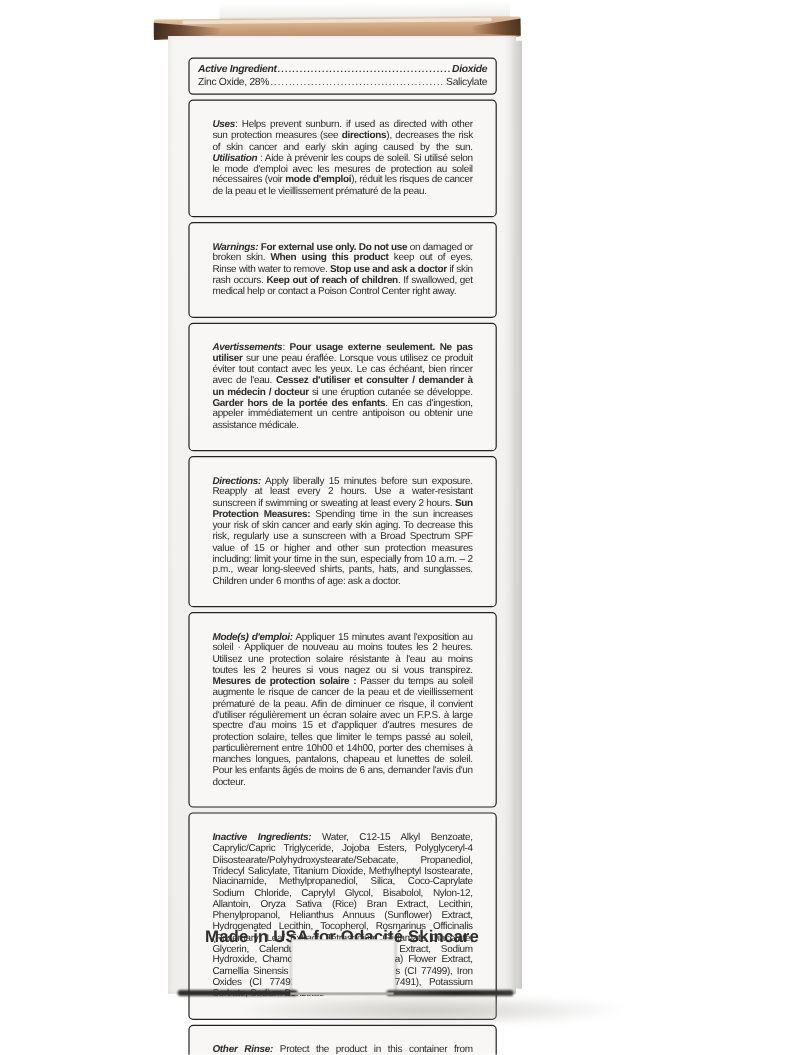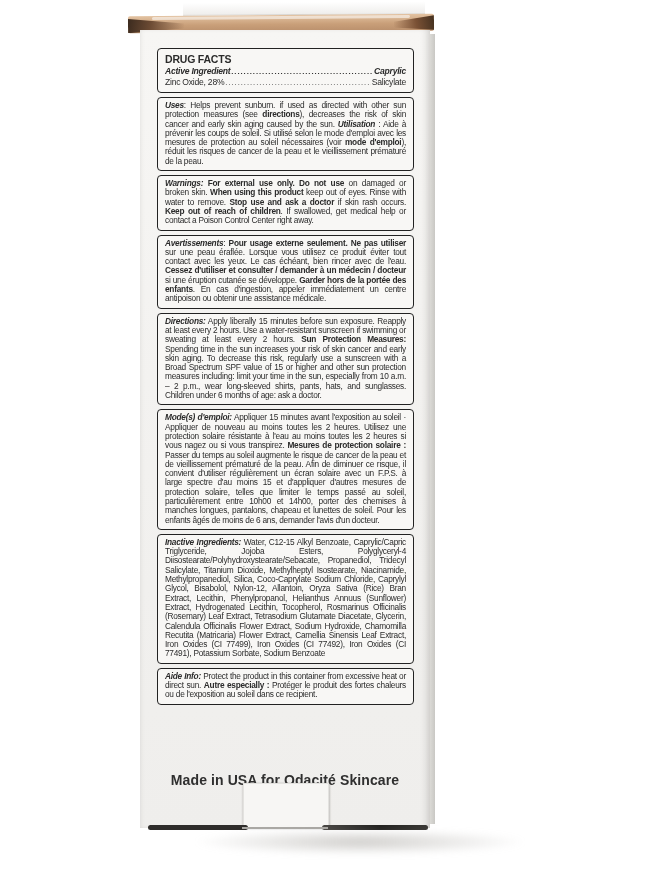--- a/index.html
+++ b/index.html
@@ -28,21 +28,21 @@
   .box{position:absolute;left:140px;top:30px;width:290px;height:798px;
        background:linear-gradient(180deg,#f7f6f4,#f2f1ef 55%,#efeeec);
        box-shadow:inset -7px 0 9px -6px rgba(60,55,50,0.28), inset 3px 0 5px -3px rgba(60,55,50,0.12);}
   .box-side{position:absolute;left:430px;top:34px;width:5px;height:790px;
        background:linear-gradient(90deg,#dbdad6,#c9c8c4);}
 
   
   .label{position:absolute;left:17px;top:18px;width:257px;}
   .sec{border:1.5px solid #222222;border-radius:4px;background:#f8f7f5;
        padding:3px 7px 4px 7px;margin-bottom:4px;}
-  .txt{margin:0;font-size:8.3px;line-height:9.3px;letter-spacing:-0.25px;
+  .txt{margin:12px;font-size:8.3px;line-height:9.3px;letter-spacing:-0.25px;
        text-align:justify;color:#2b2b2b;}
   .txt .b{font-weight:bold;}
   .txt .i{font-style:italic;}
 
   .hdr-title{font-size:10.5px;font-weight:bold;letter-spacing:-0.2px;margin:1px 0 1px 0;}
   .hdr-row{display:flex;align-items:baseline;font-size:8.6px;line-height:10px;letter-spacing:-0.25px;}
   .hdr-row .leader{flex:1;overflow:hidden;white-space:nowrap;letter-spacing:1px;color:#2b2b2b;
                    font-size:7.5px;margin:0 1px;}
   .hdr-row.bold-it{font-weight:bold;font-style:italic;}
 
@@ -79,25 +79,24 @@
     <div class="sliver-left"></div>
     <div class="sliver-right"></div>
     <div class="shine"></div>
   </div>
 
   <div class="box">
 
     <div class="label">
 
       <div class="sec">
-        <div class="hdr-title">DRUG FACTS</div>
         <div class="hdr-row bold-it">
           <span>Active Ingredient</span>
           <span class="leader">................................................................................................................................................................</span>
-          <span>Caprylic</span>
+          <span>Dioxide</span>
         </div>
         <div class="hdr-row">
           <span>Zinc Oxide, 28%</span>
           <span class="leader">................................................................................................................................................................</span>
           <span>Salicylate</span>
         </div>
       </div>
 
       <div id="label-sections">
           <div class="sec">
@@ -112,21 +111,21 @@
           <div class="sec">
             <p class="txt"><span class="b i">Directions:</span><span> Apply liberally 15 minutes before sun exposure. Reapply at least every 2 hours. Use a water-resistant sunscreen if swimming or sweating at least every 2 hours. </span><span class="b">Sun Protection Measures:</span><span> Spending time in the sun increases your risk of skin cancer and early skin aging. To decrease this risk, regularly use a sunscreen with a Broad Spectrum SPF value of 15 or higher and other sun protection measures including: limit your time in the sun, especially from 10 a.m. – 2 p.m., wear long-sleeved shirts, pants, hats, and sunglasses. Children under 6 months of age: ask a doctor.</span></p>
           </div>
           <div class="sec">
             <p class="txt"><span class="b i">Mode(s) d'emploi:</span><span> Appliquer 15 minutes avant l'exposition au soleil · Appliquer de nouveau au moins toutes les 2 heures. Utilisez une protection solaire résistante à l'eau au moins toutes les 2 heures si vous nagez ou si vous transpirez. </span><span class="b">Mesures de protection solaire :</span><span> Passer du temps au soleil augmente le risque de cancer de la peau et de vieillissement prématuré de la peau. Afin de diminuer ce risque, il convient d'utiliser régulièrement un écran solaire avec un F.P.S. à large spectre d'au moins 15 et d'appliquer d'autres mesures de protection solaire, telles que limiter le temps passé au soleil, particulièrement entre 10h00 et 14h00, porter des chemises à manches longues, pantalons, chapeau et lunettes de soleil. Pour les enfants âgés de moins de 6 ans, demander l'avis d'un docteur.</span></p>
           </div>
           <div class="sec">
             <p class="txt"><span class="b i">Inactive Ingredients:</span><span> Water, C12-15 Alkyl Benzoate, Caprylic/Capric Triglyceride, Jojoba Esters, Polyglyceryl-4 Diisostearate/Polyhydroxystearate/Sebacate, Propanediol, Tridecyl Salicylate, Titanium Dioxide, Methylheptyl Isostearate, Niacinamide, Methylpropanediol, Silica, Coco-Caprylate Sodium Chloride, Caprylyl Glycol, Bisabolol, Nylon-12, Allantoin, Oryza Sativa (Rice) Bran Extract, Lecithin, Phenylpropanol, Helianthus Annuus (Sunflower) Extract, Hydrogenated Lecithin, Tocopherol, Rosmarinus Officinalis (Rosemary) Leaf Extract, Tetrasodium Glutamate Diacetate, Glycerin, Calendula Officinalis Flower Extract, Sodium Hydroxide, Chamomilla Recutita (Matricaria) Flower Extract, Camellia Sinensis Leaf Extract, Iron Oxides (CI 77499), Iron Oxides (CI 77492), Iron Oxides (CI 77491), Potassium Sorbate, Sodium Benzoate</span></p>
           </div>
           <div class="sec">
-            <p class="txt"><span class="b i">Aide Info:</span><span> Protect the product in this container from excessive heat or direct sun. </span><span class="b">Autre especially :</span><span> Protéger le produit des fortes chaleurs ou de l'exposition au soleil dans ce recipient.</span></p>
+            <p class="txt"><span class="b i">Other Rinse:</span><span> Protect the product in this container from excessive heat or direct sun. </span><span class="b">Autre especially :</span><span> Protéger le produit des fortes chaleurs ou de l'exposition au soleil dans ce recipient.</span></p>
           </div>
         </div>
 
     </div>
 
     <div class="made-in">Made in USA for Odacité Skincare</div>
 
     <div class="tuck-tab"></div>
   </div>
 

